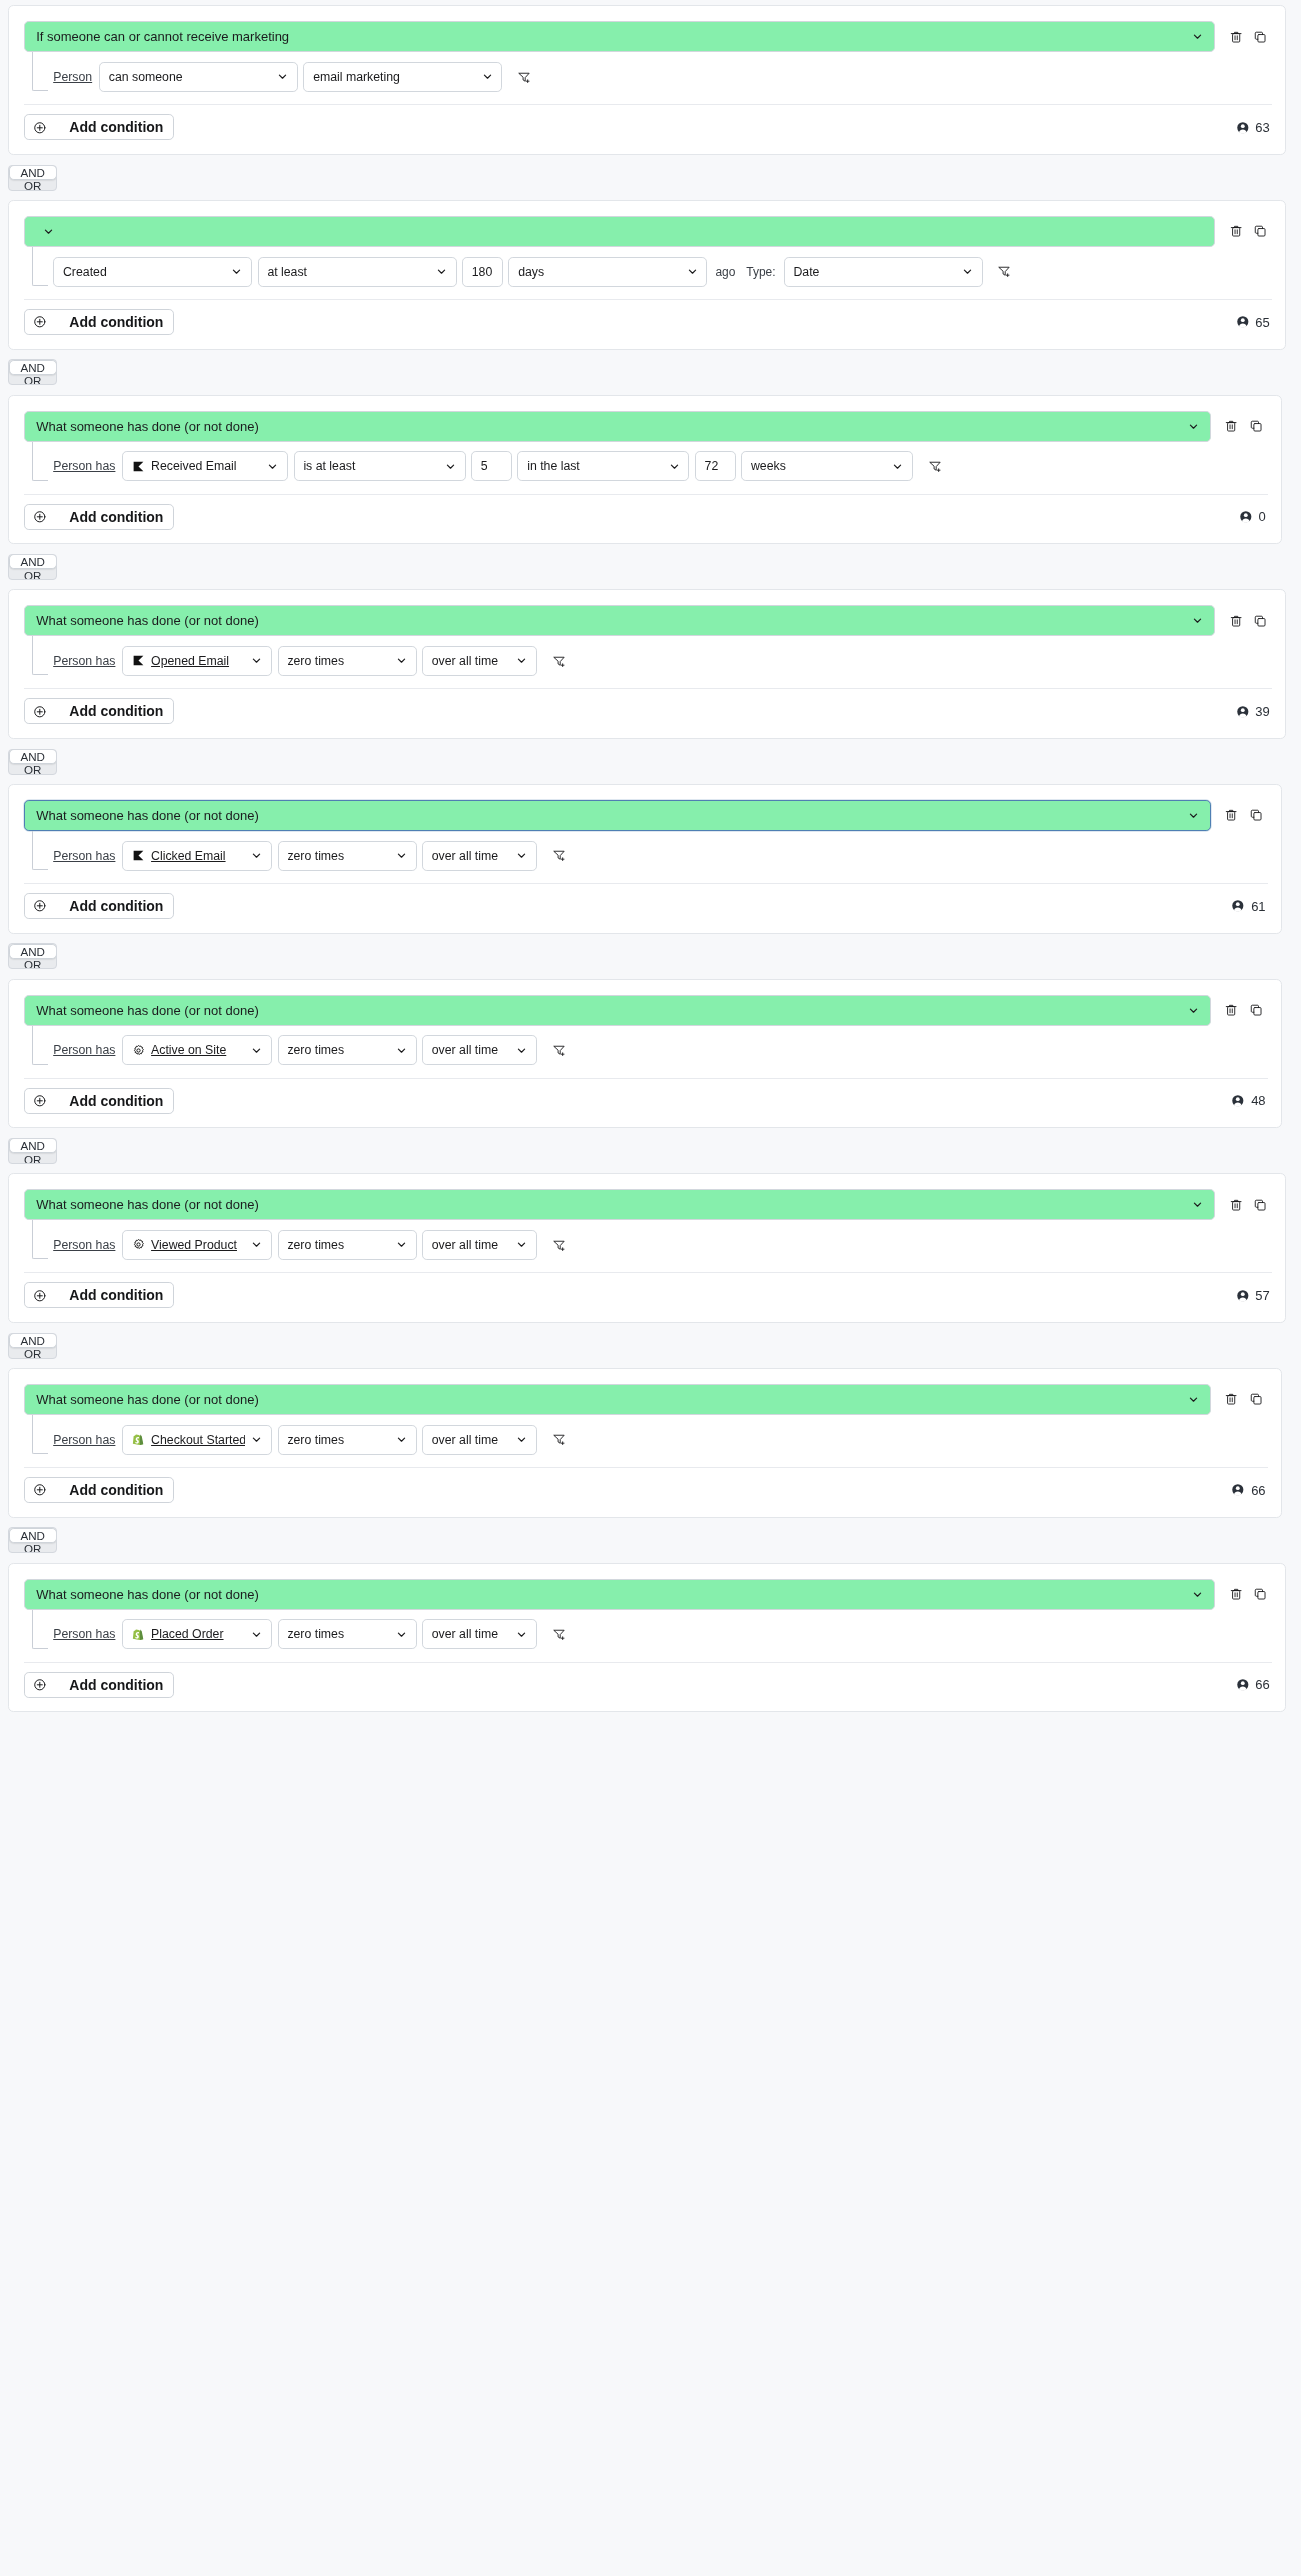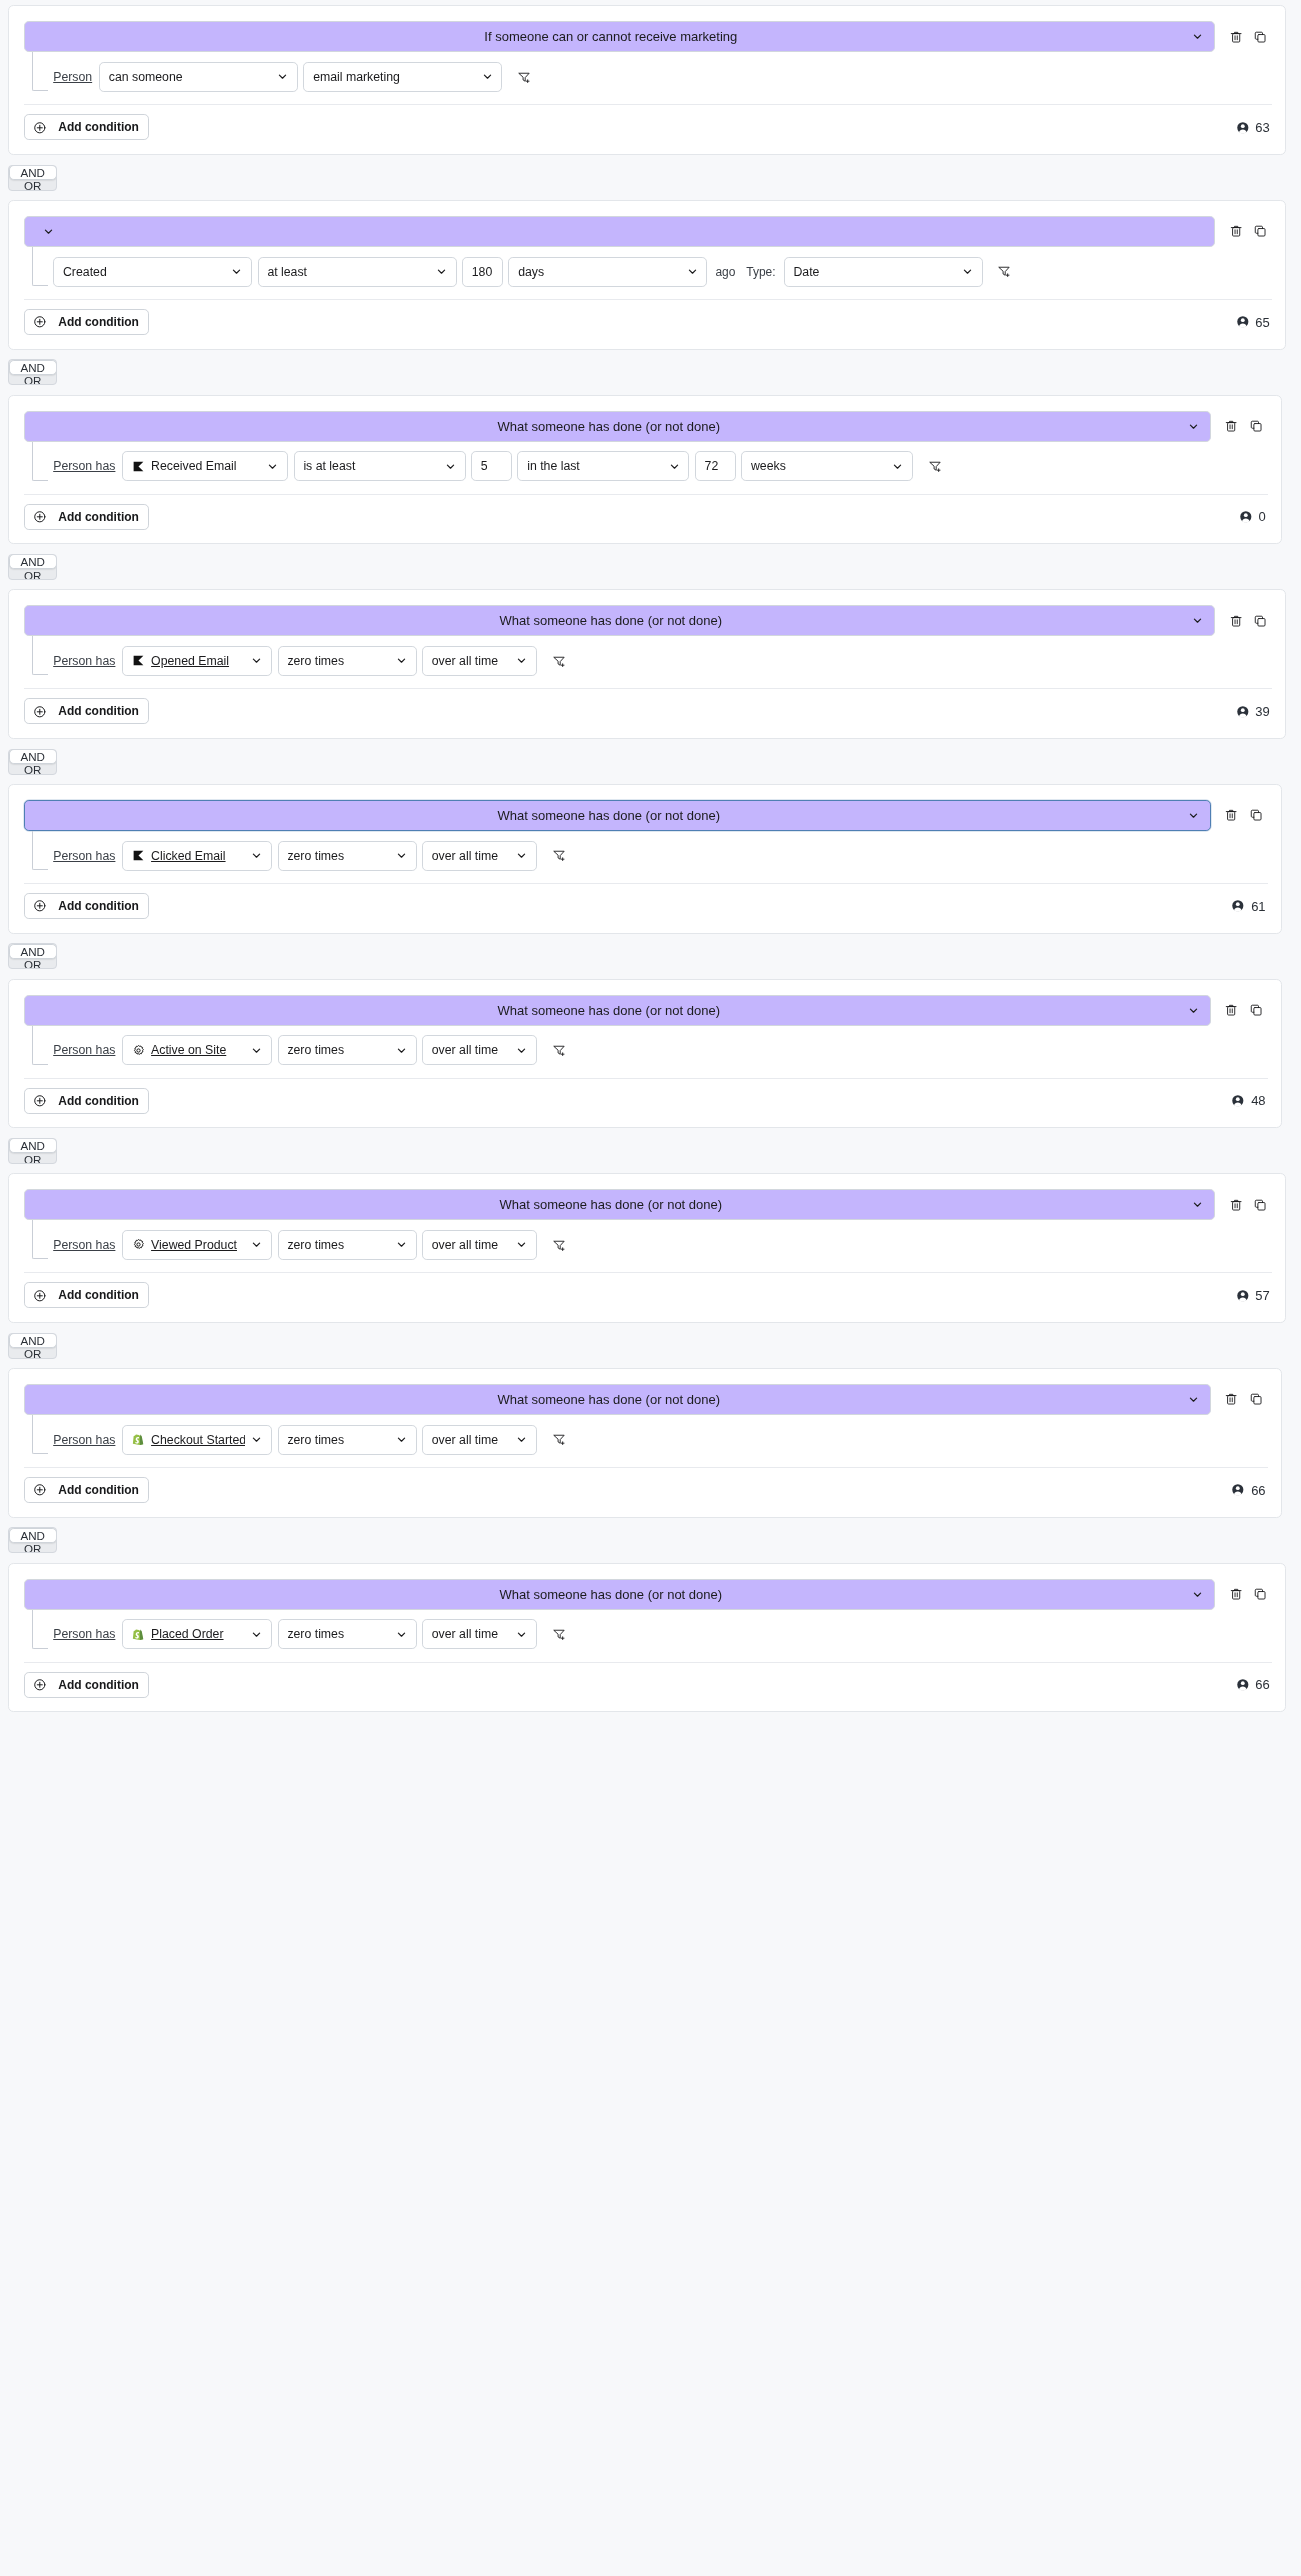--- a/index.html
+++ b/index.html
@@ -31,29 +31,28 @@
     display: flex;
     align-items: center;
     padding: 0 12.3px 0 15px;
     gap: 0;
   }
   .type-select {
     flex: 1 1 auto;
     height: 31px;
     border: 0.7px solid #d2d7dd;
     border-radius: 4.8px;
-    background: #c4b5fd;
+    background: #86efac;
     display: flex;
     align-items: center;
     padding: 0 11px;
     font-size: 13px;
     color: #1b1b1d;
     position: relative;
     min-width: 0;
-    text-align: center;
   }
   .type-select.focused {
     border-color: #4f7fb3;
     box-shadow: 0 0 0 0.7px rgba(79,127,179,.25);
   }
   .type-select .label { flex: 1 1 auto; overflow: hidden; white-space: nowrap; }
 
   .chev {
     width: 11px; height: 11px;
     flex: 0 0 11px;
@@ -124,25 +123,25 @@
   
   .m-icon { width: 13px; height: 13px; flex: 0 0 13px; margin-right: 6.1px; display:block; }
 
   
   .divider { height: 0.7px; background: #e8eaee; margin: 12.3px 12.3px 0 15px; }
   .footer {
     display: flex; align-items: center; justify-content: space-between;
     padding: 9.5px 15px 2.7px 15px;
   }
   .add-btn {
-    display: inline-flex; align-items: center; gap: 12px;
+    display: inline-flex; align-items: center; gap: 23px;
     height: 26px; padding: 0 9.5px 0 7.5px;
     border: 0.7px solid #cfd4da; border-radius: 4.8px;
     background: #fff; cursor: pointer;
-    font-size: 12px; font-weight: bold; color: #17181a;
+    font-size: 14px; font-weight: bold; color: #17181a;
   }
   .add-btn svg { display: block; }
 
   .count { display: inline-flex; align-items: center; gap: 6.1px; }
   .count .num { font-size: 13px; color: #2a2f36; }
   .count svg { display: block; }
 
   
   .andor-wrap { padding: 9.5px 0 9.5px 8.2px; }
   .andor {

